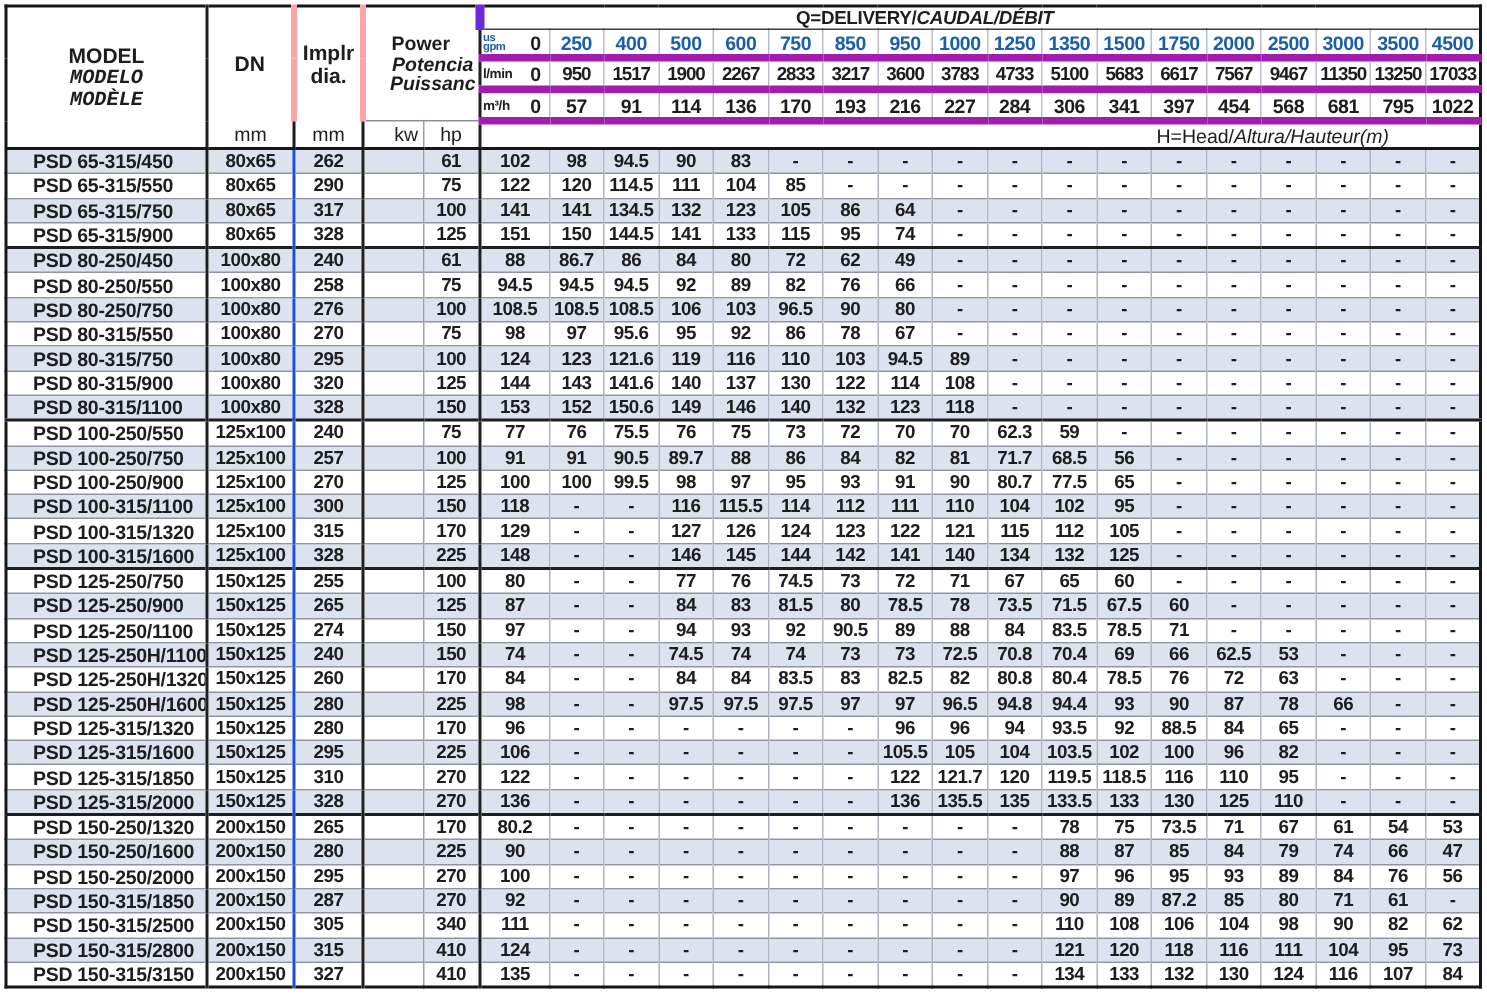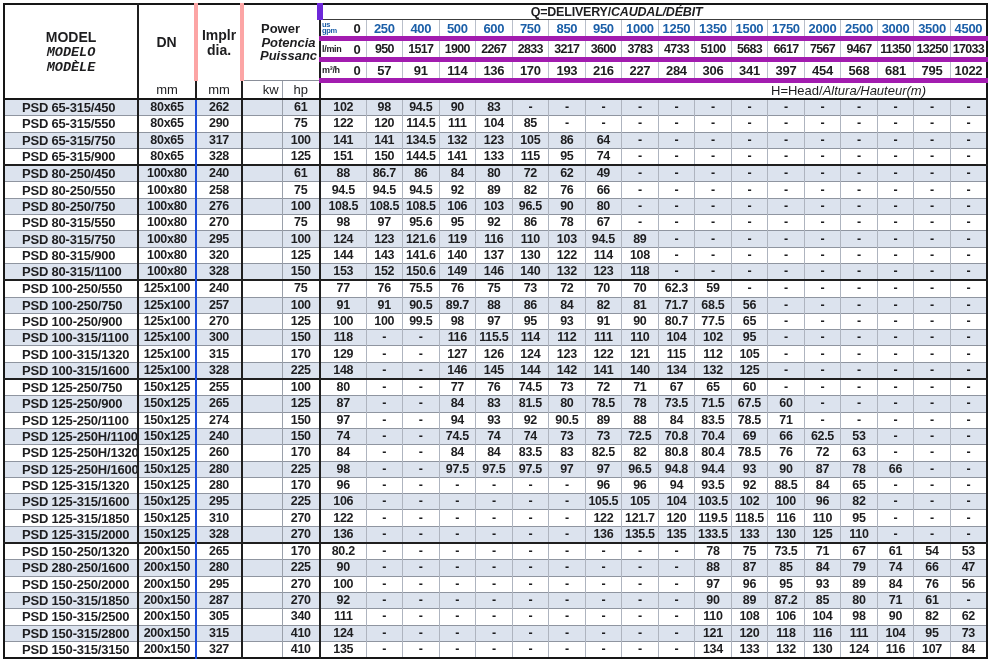--- a/index.html
+++ b/index.html
@@ -862,21 +862,21 @@
           <td class="hv">78</td>
           <td class="hv">75</td>
           <td class="hv">73.5</td>
           <td class="hv">71</td>
           <td class="hv">67</td>
           <td class="hv">61</td>
           <td class="hv">54</td>
           <td class="hv">53</td>
         </tr>
         <tr>
-          <td class="c-model">PSD 280-250/1600</td>
+          <td class="c-model">PSD 150-250/1600</td>
           <td class="c-dn">200x150</td>
           <td class="c-dia">280</td>
           <td class="c-kw">165</td>
           <td class="c-hp">225</td>
           <td class="hv first-flow">90</td>
           <td class="hv">-</td>
           <td class="hv">-</td>
           <td class="hv">-</td>
           <td class="hv">-</td>
           <td class="hv">-</td>

